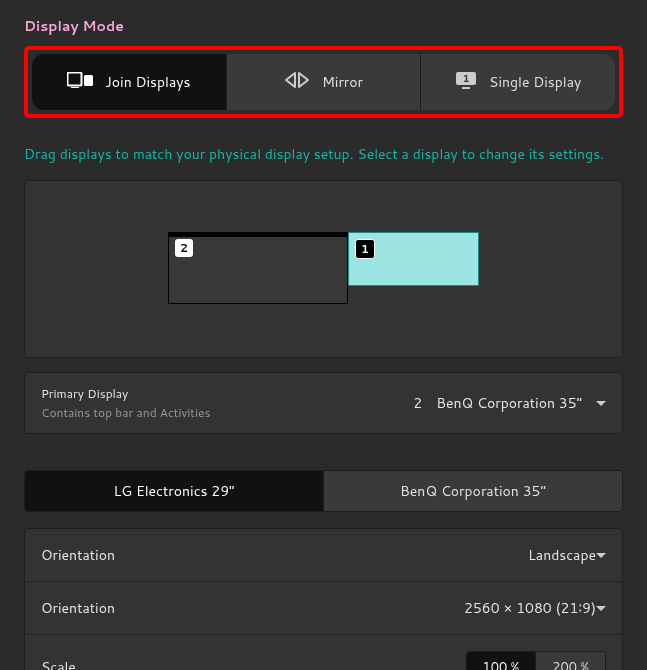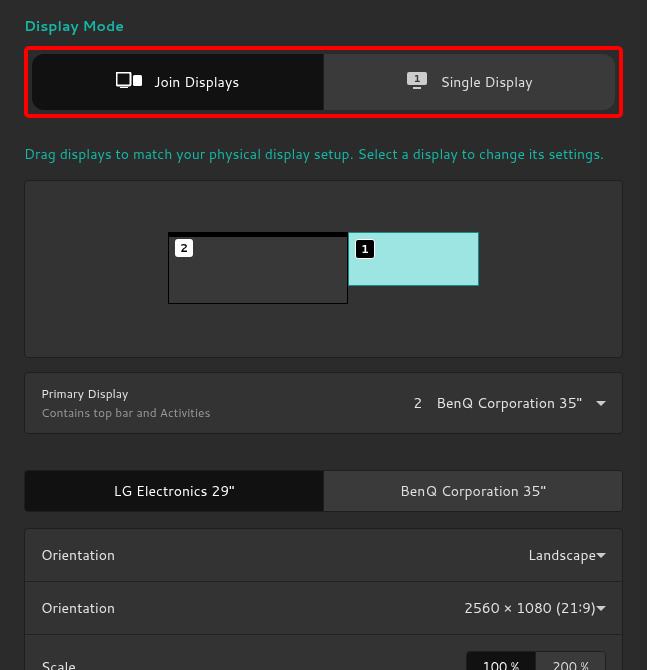--- a/index.html
+++ b/index.html
@@ -8,21 +8,21 @@
     color: #e6e6e6;
     font-family: "Cantarell", "Segoe UI", sans-serif;
     font-size: 14px;
     width: 647px;
     height: 670px;
     padding: 16px 24px;
   }
   .section-title {
     font-weight: 600;
     font-size: 14px;
-    color: #14b8a6;
+    color: #f9a8d4;
     margin-bottom: 10px;
   }
   .highlight-box {
     border: 4px solid #ff0000;
     border-radius: 5px;
     padding: 4px;
     margin-bottom: 26px;
   }
   .mode-toggle {
     display: flex;
@@ -137,20 +137,29 @@
         <svg width="26" height="16" viewBox="0 0 26 16">
             <rect x="0.5" y="0.5" width="14" height="13" rx="1.5" fill="none" stroke="#fff" stroke-width="2"></rect>
             <rect x="17" y="3" width="9" height="11" rx="1.5" fill="#fff"></rect>
             <rect x="4" y="15" width="8" height="1.5" fill="#fff"></rect>
           </svg>
       </span>
       <span>Join Displays</span>
     </div>
     <div class="mode-btn">
       <span>
+        <svg width="26" height="18" viewBox="0 0 26 18">
+            <path d="M11 2 L2 9 L11 16 Z" fill="none" stroke="#ccc" stroke-width="2" stroke-linejoin="round"></path>
+            <path d="M15 2 L24 9 L15 16 Z" fill="none" stroke="#ccc" stroke-width="2" stroke-linejoin="round"></path>
+          </svg>
+      </span>
+      <span>Mirror</span>
+    </div>
+    <div class="mode-btn">
+      <span>
         <svg width="22" height="18" viewBox="0 0 22 18">
             <rect x="1" y="1" width="20" height="13" rx="2" fill="#ccc"></rect>
             <text x="11" y="11" text-anchor="middle" font-size="10" font-weight="700" fill="#3a3a3a">1</text>
             <rect x="7" y="16" width="8" height="2" fill="#ccc"></rect>
           </svg>
       </span>
       <span>Single Display</span>
     </div>
   </div>
 </div>

